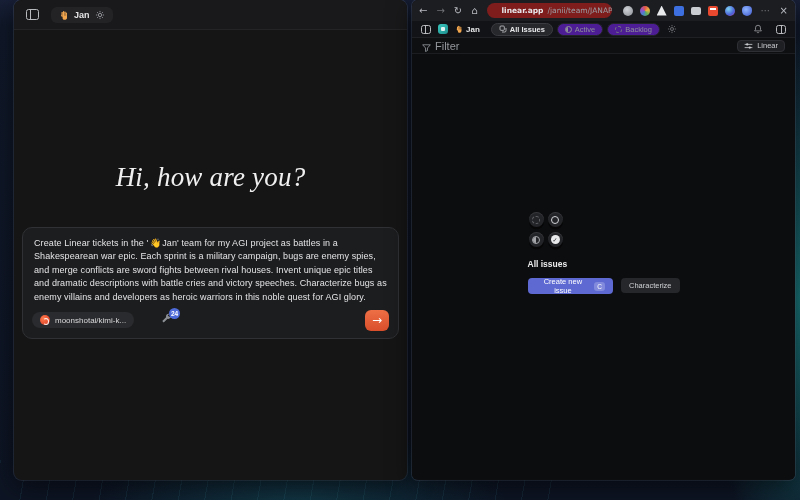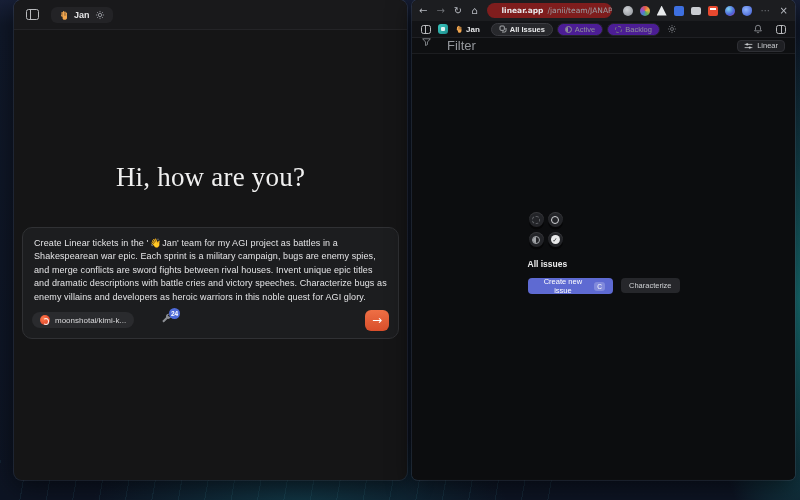--- a/index.html
+++ b/index.html
@@ -48,21 +48,21 @@
     height:30px; background:#19191b; border-bottom:1px solid #242427;
     display:flex; align-items:center; padding:0 12px; gap:12px;
   }
   .icon-panel { width:13px; height:11px; border:1.3px solid #b9babd; border-radius:2.5px; position:relative; }
   .icon-panel::after{ content:''; position:absolute; left:2.5px; top:0; bottom:0; width:1.3px; background:#b9babd; }
   .jan-team-pill {
     display:flex; align-items:center; gap:5px; background:#232326;
     border-radius:6px; padding:3px 8px; font-size:9px; color:#e4e4e6; font-weight:bold;
   }
   .hand { width:10px; height:10px; display:inline-block; }
-  .jan-hero { text-align:center; margin-top:132px; }
+  .jan-hero { text-align:center; margin-top:132px;font-style:italic; }
   .jan-hero h1 {
     font-family:"Liberation Serif", serif; font-weight:normal;
     font-size:27px; color:#f0f0f0; letter-spacing:.2px;
   }
   .jan-hero p { margin-top:10px; font-size:12px; color:#9a9da3; }
   .composer {
     position:absolute; left:8px; right:8px; top:227px; height:112px;
     background:#1c1d1f; border:1px solid #303134; border-radius:10px;
     padding:9px 11px 34px 11px;
   }
@@ -137,21 +137,21 @@
   .lin-tab.active { background:#27282c; border-color:#3a3b40; color:#e7e8ea; font-weight:bold; }
   .circ { width:7px; height:7px; border-radius:50%; display:inline-block; }
   .circ.half { border:1px solid #8f9297; position:relative; overflow:hidden; }
   .circ.half::after{content:''; position:absolute; left:0; top:0; width:50%; height:100%; background:#8f9297;}
   .circ.dashed { border:1px dashed #75787d; }
   .lin-right { margin-left:auto; display:flex; align-items:center; gap:13px; }
   .filterbar {
     height:16px; display:flex; align-items:center; padding:0 10px;
     border-bottom:1px solid #1c1d20; background:#0e0f11;
   }
-  .filter-lbl { display:flex; align-items:flex-start; gap:16px; font-size:13px; color:#94979c; cursor:pointer; }
+  .filter-lbl { display:flex; align-items:flex-end; gap:4px; font-size:11px; color:#94979c; cursor:pointer; }
   .display-btn {
     margin-left:auto; display:flex; align-items:center; gap:4px;
     background:#1e1f23; border:1px solid #2e2f34; border-radius:4px;
     height:12px; padding:0 6px; font-size:7.5px; color:#c8cace; cursor:pointer;
   }
   .lin-content { position:relative; height:425px; background:#0c0d0f; }
   .empty-state { position:absolute; left:50%; transform:translateX(-50%); top:158px; width:152px; }
   .coin-grid { display:grid; grid-template-columns:15px 15px; gap:5px 4px; margin-left:1px; }
   .coin {
     width:15px; height:15px; border-radius:50%; background:#232428;

